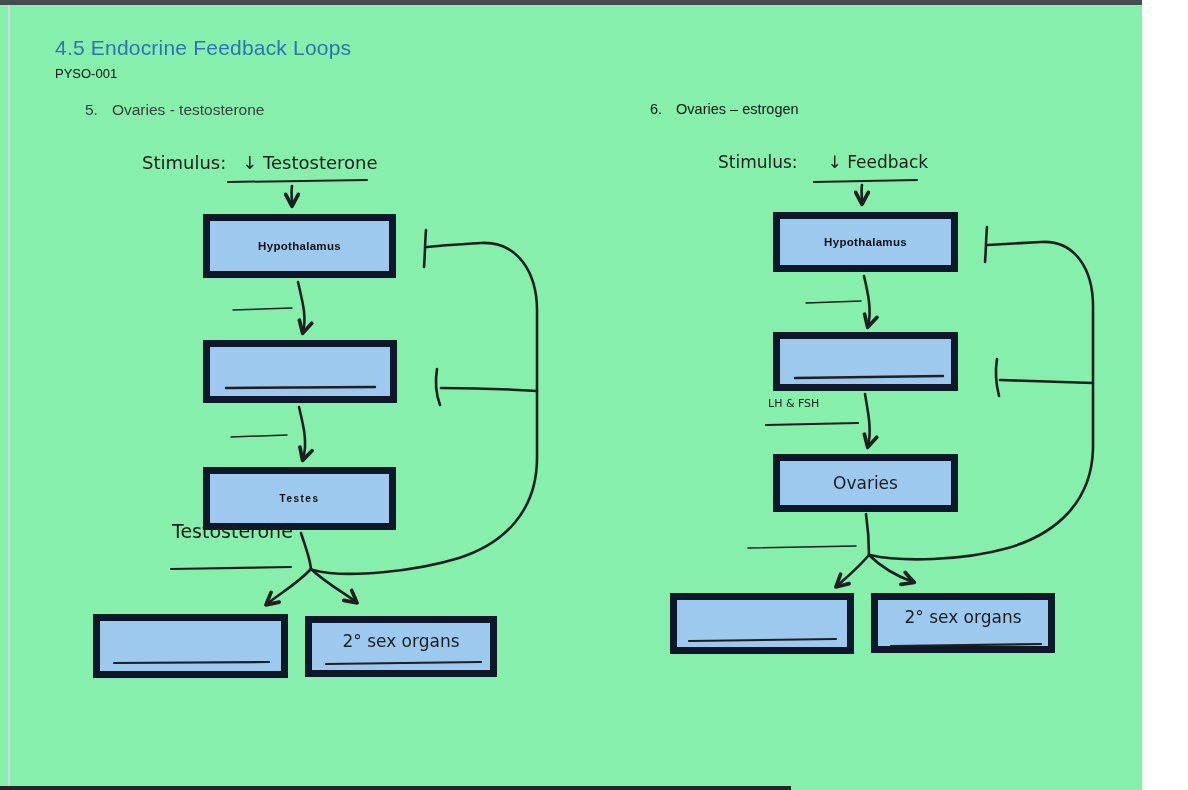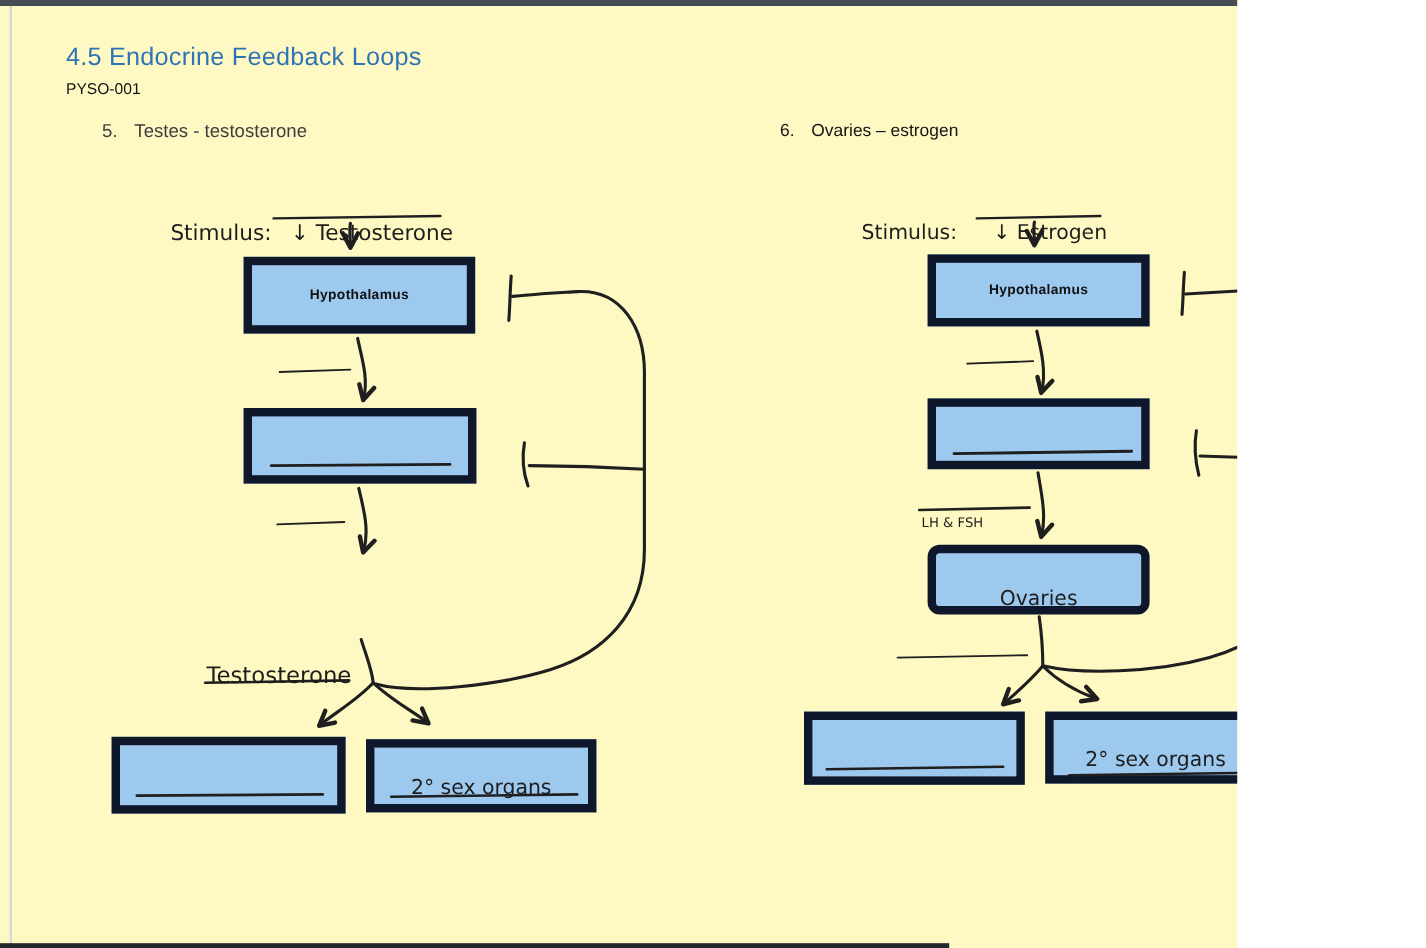--- a/index.html
+++ b/index.html
@@ -1,32 +1,32 @@
 <!DOCTYPE html>
 <html><head>
 <meta charset="utf-8">
 <style>
   html,body { margin:0; padding:0; background:#fff; }
   .page {
-    position:relative; width:1031px; height:790px; background:#fef9c3;
+    position:relative; width:1142px; height:790px; background:#86efac;
     font-family:"Liberation Sans", sans-serif; overflow:hidden;
   }
   .topbar { position:absolute; top:0; left:0; width:1188px; height:5px; background:#454c54; }
   .leftline { position:absolute; top:5px; left:8px; width:2px; height:785px; background:#d3d6da; }
   .bottombar { position:absolute; left:0; top:786px; width:791px; height:4px; background:#23272b; }
 
   .title { position:absolute; left:55px; top:36px; font-size:21px; color:#2e74b5; letter-spacing:0.2px; }
   .subtitle { position:absolute; left:55px; top:66px; font-size:13px; color:#111; }
 
   .list-item { position:absolute; display:flex; color:#3d3d3d; }
   .li-5 { left:85px; top:101px; font-size:15.5px; }
   .li-6 { left:650px; top:101px; font-size:14.5px; color:#141414; }
   .li-num { margin-right:14px; }
 
-  .hand { font-family:"DejaVu Sans", sans-serif; color:#1d1d1d;margin-top:32px; }
+  .hand { font-family:"DejaVu Sans", sans-serif; color:#1d1d1d; }
 
   .box {
     position:absolute; background:#9dc9ef; border:7px solid #0f172a;
     display:flex; align-items:center; justify-content:center; z-index:1; box-sizing:border-box;
   }
   .box-label-print { font-weight:bold; font-size:11.5px; color:#111; letter-spacing:0.3px; }
   .box-label-print.small { font-size:10px; letter-spacing:1.5px; }
   .box-label-hand { font-size:17px; }
   .label-up { position:relative; top:-6px;text-align:center; }
 
@@ -47,67 +47,70 @@
 
   <div class="topbar"></div>
   <div class="leftline"></div>
   <div class="bottombar"></div>
 
   <div class="title">4.5 Endocrine Feedback Loops</div>
   <div class="subtitle">PYSO-001</div>
 
   <div class="list-item li-5">
     <span class="li-num">5.</span>
-    <span>Testes - testosterone</span>
+    <span>Ovaries - testosterone</span>
   </div>
   <div class="list-item li-6">
     <span class="li-num">6.</span>
     <span>Ovaries – estrogen</span>
   </div>
 
   <div class="stim stim-left hand">
     <span class="stim-prefix">Stimulus:</span>
     <span>↓ Testosterone</span>
   </div>
 
   <div class="box" style="left:203px; top:214px; width:193px; height:64px;">
     <span class="box-label-print">Hypothalamus</span>
   </div>
 
   <div class="box" style="left:203px; top:340px; width:194px; height:63px;">
     <span></span>
   </div>
 
+  <div class="box" style="left:203px; top:467px; width:193px; height:63px;">
+    <span class="box-label-print small">Testes</span>
+  </div>
 
   <div class="hormone-left hand">Testosterone</div>
 
   <div class="box" style="left:93px; top:614px; width:195px; height:64px;">
     <span></span>
   </div>
 
   <div class="box" style="left:305px; top:616px; width:192px; height:61px;">
     <span class="box-label-hand hand label-up">2° sex organs</span>
   </div>
 
   <div class="stim stim-right hand" style="font-size:17px;">
     <span class="stim-prefix" style="margin-right:30px;">Stimulus:</span>
-    <span>↓ Estrogen</span>
+    <span>↓ Feedback</span>
   </div>
 
   <div class="box" style="left:773px; top:212px; width:185px; height:60px;">
     <span class="box-label-print">Hypothalamus</span>
   </div>
 
   <div class="box" style="left:773px; top:332px; width:185px; height:59px;">
     <span></span>
   </div>
 
   <div class="hormone-right hand">LH &amp; FSH</div>
 
-  <div class="box" style="left:773px; top:454px; width:185px; height:58px;border-radius:10px;">
+  <div class="box" style="left:773px; top:454px; width:185px; height:58px;">
     <span class="box-label-hand hand">Ovaries</span>
   </div>
 
   <div class="box" style="left:670px; top:593px; width:184px; height:61px;">
     <span></span>
   </div>
 
   <div class="box" style="left:871px; top:593px; width:184px; height:60px;">
     <span class="box-label-hand hand label-up">2° sex organs</span>
   </div>

